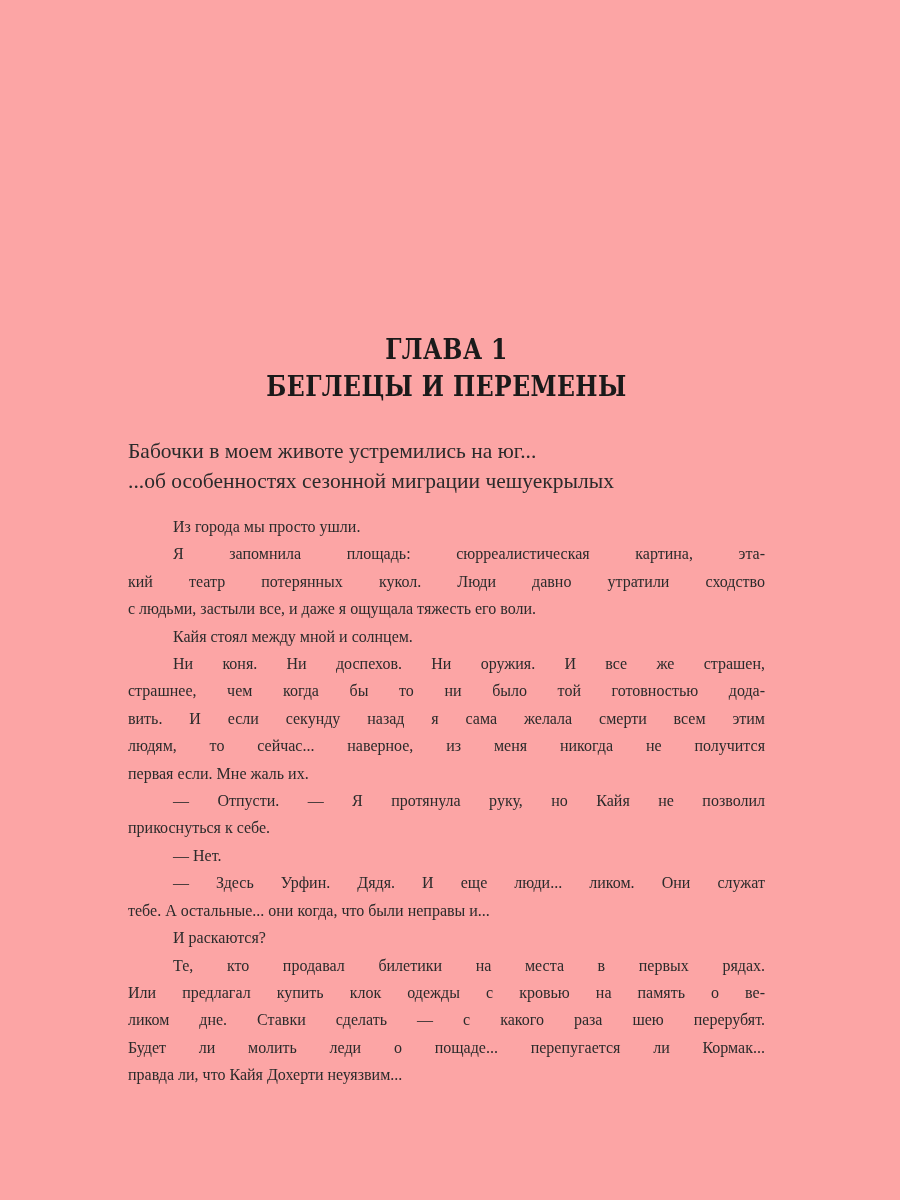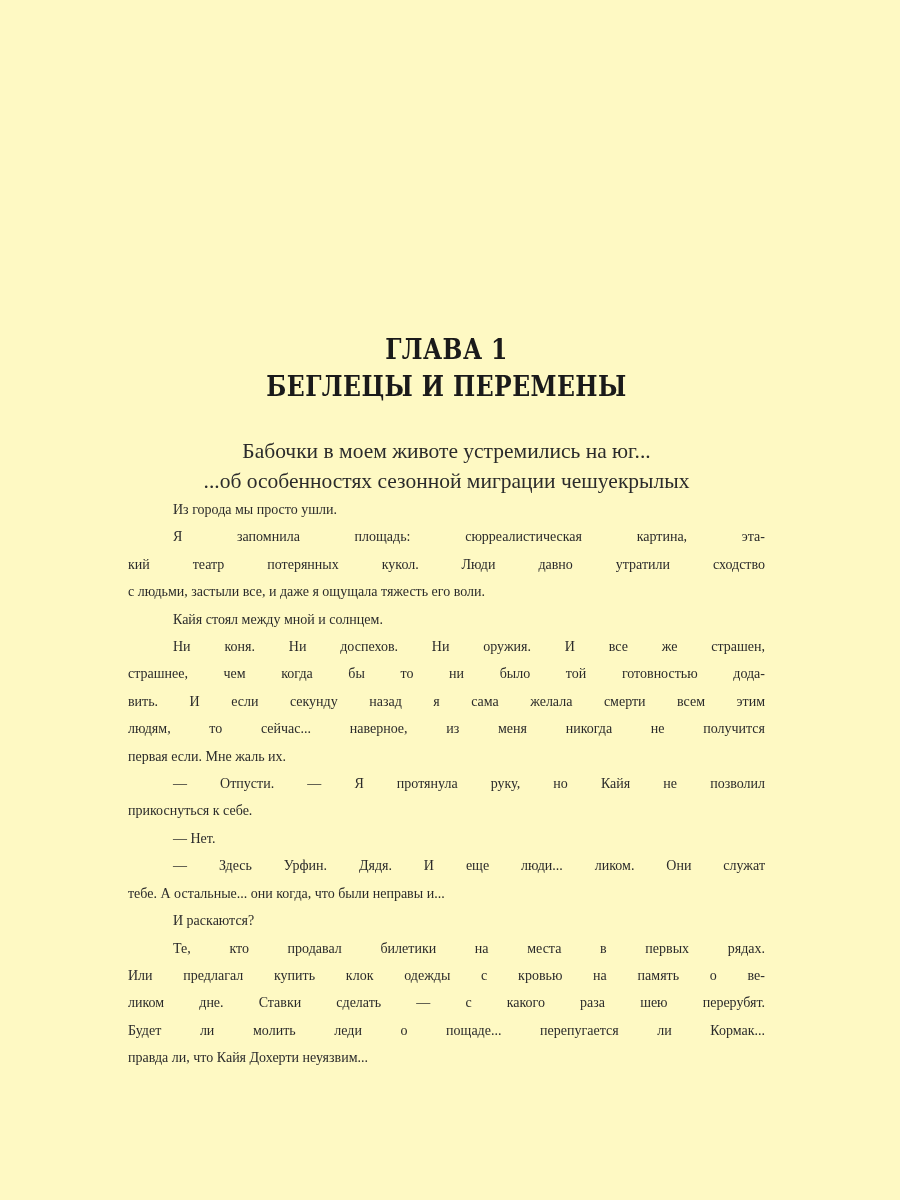--- a/index.html
+++ b/index.html
@@ -31,48 +31,49 @@
     color: #1a1a1a;
     letter-spacing: 0.5px;
     transform: scaleX(0.84);
     transform-origin: 50% 0;
   }
   .chapter-heading span {
     display: block;
   }
   .epigraph {
     margin-top: 31px;
-    text-align: center;
+    text-align: left;
     font-size: 21.5px;
     line-height: 30px;
     color: #2b2b2b;
   }
   .epigraph-attribution {
   }
   .body-text {
-    font-size: 14px;
+    margin-top: 17px;
+    font-size: 16px;
     line-height: 27.4px;
     color: #2b2b2b;
   }
   .line {
     white-space: nowrap;
     text-align: justify;
     text-align-last: justify;
   }
   .line.last {
     text-align-last: left;
   }
   .line.first {
     text-indent: 45px;
   }
 </style>
 </head>
 <body>
 
-<div class="page" style="background: #fef9c3;">
+<div class="page" style="background: #fca5a5;">
   <div class="content">
 
     <h1 class="chapter-heading" style="color: rgb(26, 26, 26);">
       <span>ГЛАВА 1</span>
       <span>БЕГЛЕЦЫ И ПЕРЕМЕНЫ</span>
     </h1>
 
     <div class="epigraph" style="color: rgb(43, 43, 43);">
       <div class="epigraph-quote">Бабочки в моем животе устремились на юг...</div>
       <div class="epigraph-attribution">...об особенностях сезонной миграции чешуекрылых</div>

